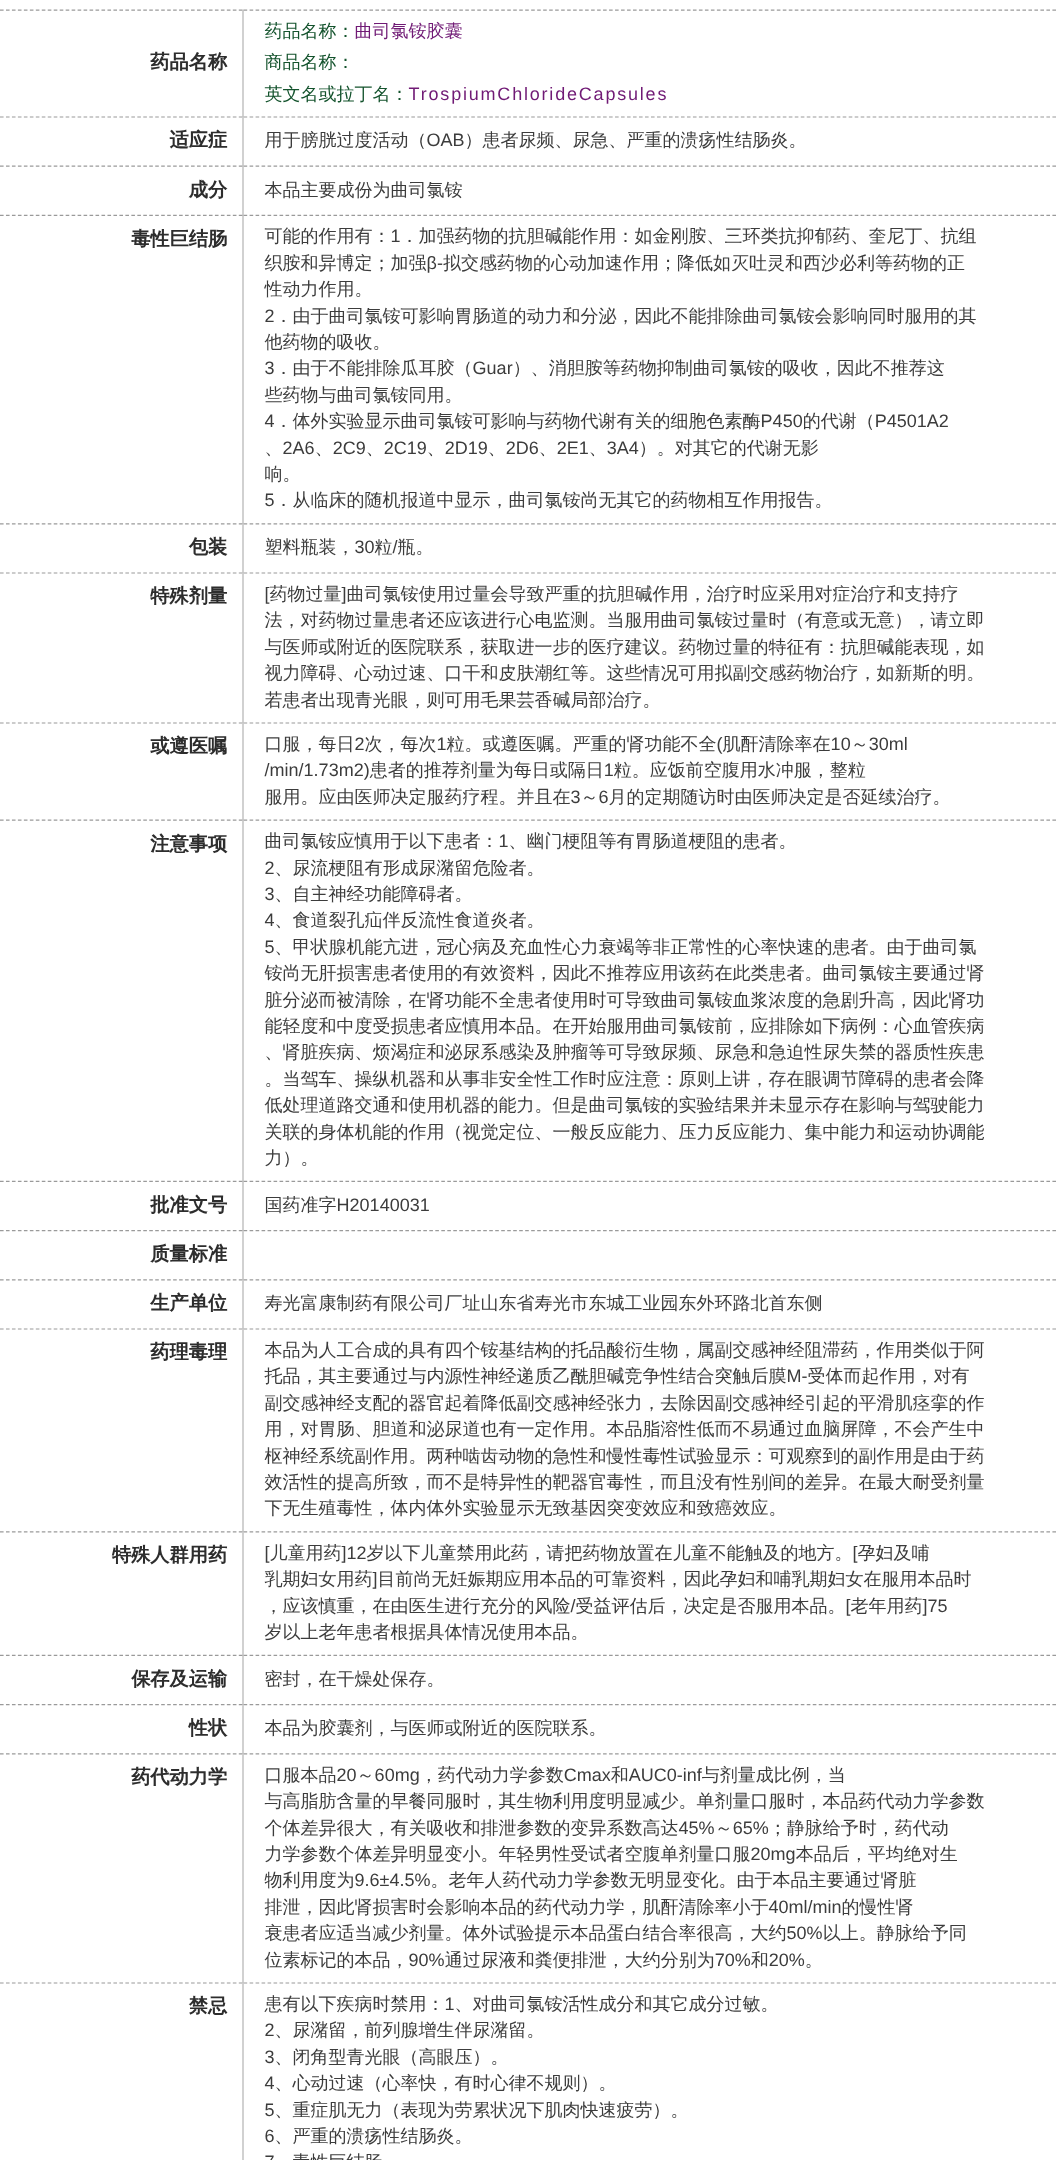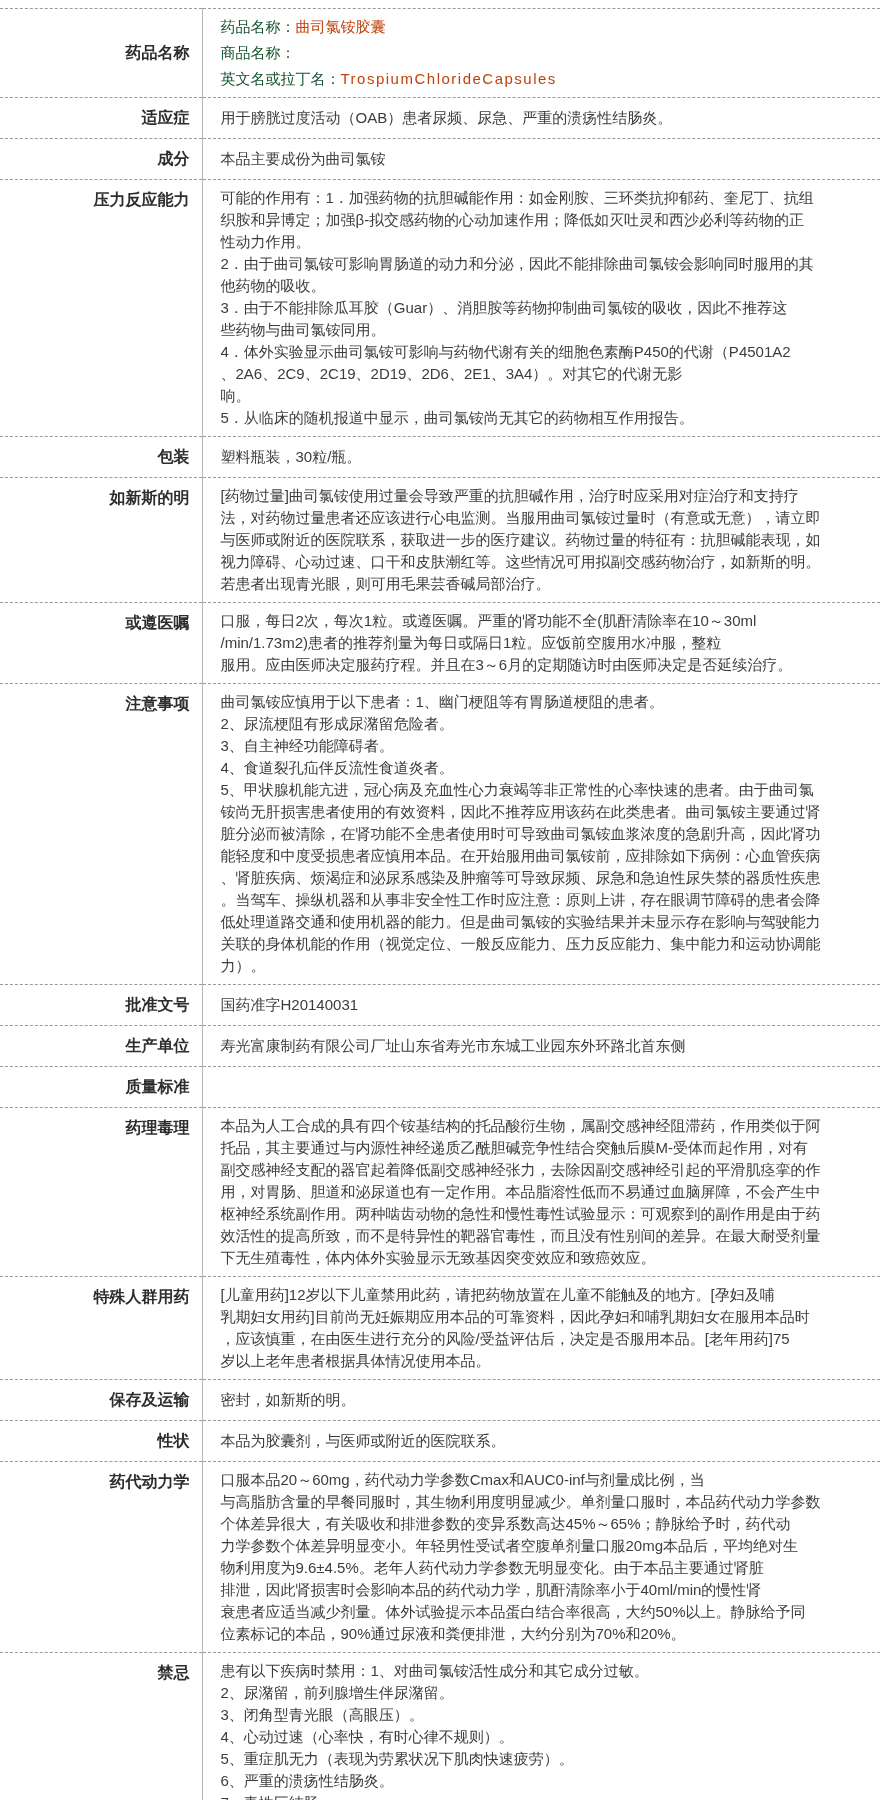--- a/index.html
+++ b/index.html
@@ -56,21 +56,21 @@
     word-break: break-all;
   }
   td.row-content.fields {
     white-space: normal;
     line-height: 26px;
     padding-top: 5px;
     padding-bottom: 5px;
   }
   .field-line { display: block; }
   .field-label { color: #14532d; }
-  .field-value { color: #c2410c; }
+  .field-value { color: #701a75; }
   .field-value.latin { letter-spacing: 1.5px; }
 </style>
 </head>
 <body>
 
 <div class="sheet">
   <table class="drug-table">
     <tbody id="table-body">
         <tr class="v-center">
           <th class="row-label">药品名称</th>
@@ -82,39 +82,39 @@
         </tr>
         <tr>
           <th class="row-label">适应症</th>
           <td class="row-content">用于膀胱过度活动（OAB）患者尿频、尿急、严重的溃疡性结肠炎。</td>
         </tr>
         <tr>
           <th class="row-label">成分</th>
           <td class="row-content">本品主要成份为曲司氯铵</td>
         </tr>
         <tr>
-          <th class="row-label">压力反应能力</th>
+          <th class="row-label">毒性巨结肠</th>
           <td class="row-content">可能的作用有：1．加强药物的抗胆碱能作用：如金刚胺、三环类抗抑郁药、奎尼丁、抗组
 织胺和异博定；加强β-拟交感药物的心动加速作用；降低如灭吐灵和西沙必利等药物的正
 性动力作用。
 2．由于曲司氯铵可影响胃肠道的动力和分泌，因此不能排除曲司氯铵会影响同时服用的其
 他药物的吸收。
 3．由于不能排除瓜耳胶（Guar）、消胆胺等药物抑制曲司氯铵的吸收，因此不推荐这
 些药物与曲司氯铵同用。
 4．体外实验显示曲司氯铵可影响与药物代谢有关的细胞色素酶P450的代谢（P4501A2
 、2A6、2C9、2C19、2D19、2D6、2E1、3A4）。对其它的代谢无影
 响。
 5．从临床的随机报道中显示，曲司氯铵尚无其它的药物相互作用报告。</td>
         </tr>
         <tr>
           <th class="row-label">包装</th>
           <td class="row-content">塑料瓶装，30粒/瓶。</td>
         </tr>
         <tr>
-          <th class="row-label">如新斯的明</th>
+          <th class="row-label">特殊剂量</th>
           <td class="row-content">[药物过量]曲司氯铵使用过量会导致严重的抗胆碱作用，治疗时应采用对症治疗和支持疗
 法，对药物过量患者还应该进行心电监测。当服用曲司氯铵过量时（有意或无意），请立即
 与医师或附近的医院联系，获取进一步的医疗建议。药物过量的特征有：抗胆碱能表现，如
 视力障碍、心动过速、口干和皮肤潮红等。这些情况可用拟副交感药物治疗，如新斯的明。
 若患者出现青光眼，则可用毛果芸香碱局部治疗。</td>
         </tr>
         <tr>
           <th class="row-label">或遵医嘱</th>
           <td class="row-content">口服，每日2次，每次1粒。或遵医嘱。严重的肾功能不全(肌酐清除率在10～30ml
 /min/1.73m2)患者的推荐剂量为每日或隔日1粒。应饭前空腹用水冲服，整粒
@@ -134,47 +134,47 @@
 。当驾车、操纵机器和从事非安全性工作时应注意：原则上讲，存在眼调节障碍的患者会降
 低处理道路交通和使用机器的能力。但是曲司氯铵的实验结果并未显示存在影响与驾驶能力
 关联的身体机能的作用（视觉定位、一般反应能力、压力反应能力、集中能力和运动协调能
 力）。</td>
         </tr>
         <tr>
           <th class="row-label">批准文号</th>
           <td class="row-content">国药准字H20140031</td>
         </tr>
         <tr>
+          <th class="row-label">质量标准</th>
+          <td class="row-content"></td>
+        </tr>
+        <tr>
           <th class="row-label">生产单位</th>
           <td class="row-content">寿光富康制药有限公司厂址山东省寿光市东城工业园东外环路北首东侧</td>
-        </tr>
-        <tr>
-          <th class="row-label">质量标准</th>
-          <td class="row-content"></td>
         </tr>
         <tr>
           <th class="row-label">药理毒理</th>
           <td class="row-content">本品为人工合成的具有四个铵基结构的托品酸衍生物，属副交感神经阻滞药，作用类似于阿
 托品，其主要通过与内源性神经递质乙酰胆碱竞争性结合突触后膜M-受体而起作用，对有
 副交感神经支配的器官起着降低副交感神经张力，去除因副交感神经引起的平滑肌痉挛的作
 用，对胃肠、胆道和泌尿道也有一定作用。本品脂溶性低而不易通过血脑屏障，不会产生中
 枢神经系统副作用。两种啮齿动物的急性和慢性毒性试验显示：可观察到的副作用是由于药
 效活性的提高所致，而不是特异性的靶器官毒性，而且没有性别间的差异。在最大耐受剂量
 下无生殖毒性，体内体外实验显示无致基因突变效应和致癌效应。</td>
         </tr>
         <tr>
           <th class="row-label">特殊人群用药</th>
           <td class="row-content">[儿童用药]12岁以下儿童禁用此药，请把药物放置在儿童不能触及的地方。[孕妇及哺
 乳期妇女用药]目前尚无妊娠期应用本品的可靠资料，因此孕妇和哺乳期妇女在服用本品时
 ，应该慎重，在由医生进行充分的风险/受益评估后，决定是否服用本品。[老年用药]75
 岁以上老年患者根据具体情况使用本品。</td>
         </tr>
         <tr>
           <th class="row-label">保存及运输</th>
-          <td class="row-content">密封，如新斯的明。</td>
+          <td class="row-content">密封，在干燥处保存。</td>
         </tr>
         <tr>
           <th class="row-label">性状</th>
           <td class="row-content">本品为胶囊剂，与医师或附近的医院联系。</td>
         </tr>
         <tr>
           <th class="row-label">药代动力学</th>
           <td class="row-content">口服本品20～60mg，药代动力学参数Cmax和AUC0-inf与剂量成比例，当
 与高脂肪含量的早餐同服时，其生物利用度明显减少。单剂量口服时，本品药代动力学参数
 个体差异很大，有关吸收和排泄参数的变异系数高达45%～65%；静脉给予时，药代动

